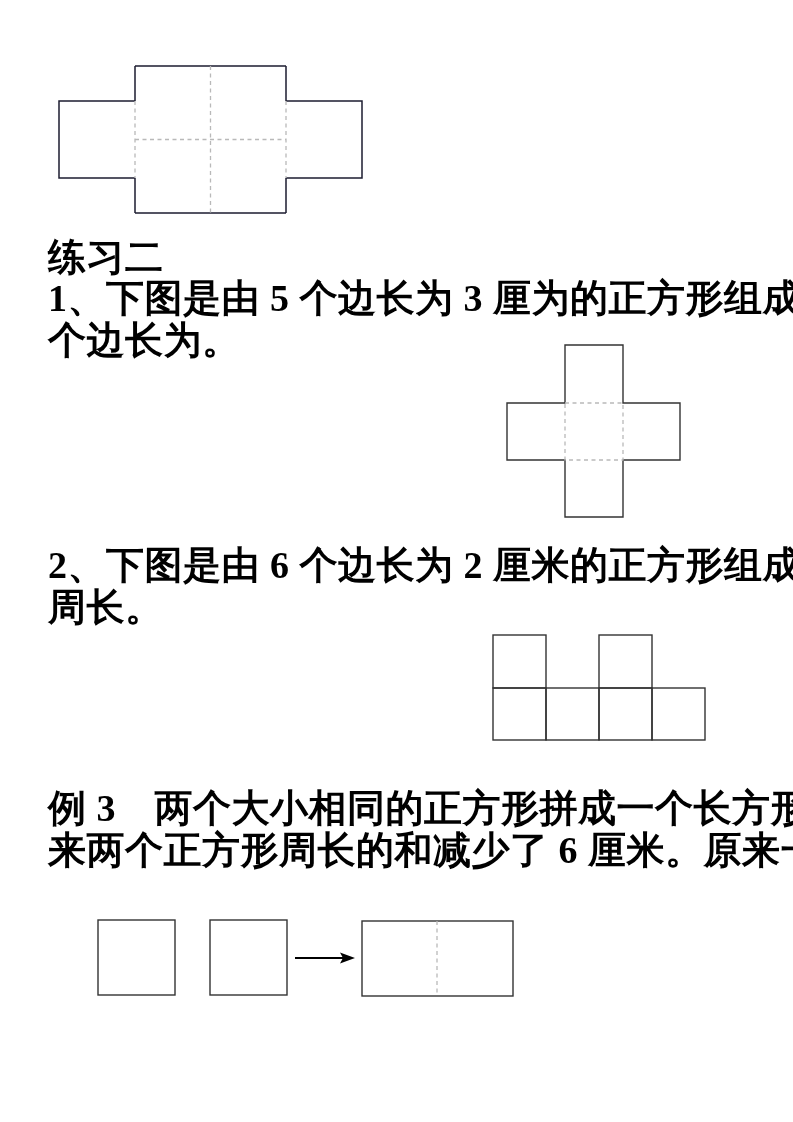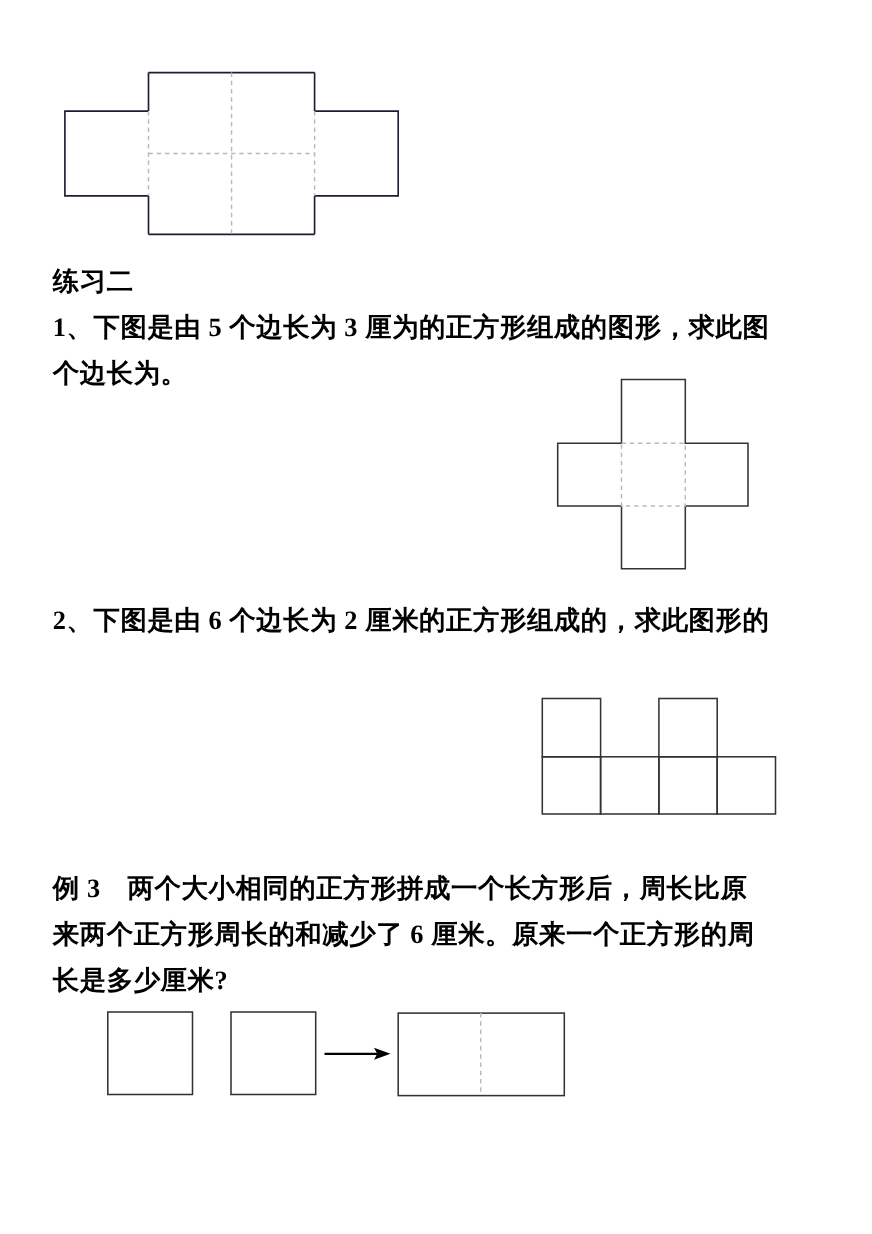--- a/index.html
+++ b/index.html
@@ -19,21 +19,21 @@
     margin: 0 auto;
     background: var(--background);
     overflow: hidden;
     font-family: "Liberation Serif", "DejaVu Serif", serif;
     color: var(--text);
   }
   .textblock {
     position: absolute;
     left: 48px;
     width: 712px;
-    font-size: 24px;
+    font-size: 38px;
     font-weight: 700;
     line-height: 42px;
     letter-spacing: 0.5px;
     white-space: nowrap;
   }
   .textblock .line { display: block; height: 42px; }
   .fig { position: absolute; }
   .solid-line  { stroke: var(--figure-line); stroke-width: 1.5; fill: none; }
   .solid-line2 { stroke: var(--figure-line-secondary); stroke-width: 1.4; fill: none; }
   .dashed-line { stroke: var(--dashed-line); stroke-width: 1.3; fill: none; stroke-dasharray: 4 3.5; }
@@ -59,35 +59,35 @@
     <span class="line">个边长为。</span>
   </div>
 
   <svg class="fig" style="left:500px; top:340px;" width="190" height="185" viewBox="0 0 190 185">
     <polygon class="solid-line2" points="65,5 123,5 123,63 180,63 180,120 123,120 123,177 65,177 65,120 7,120 7,63 65,63"></polygon>
     <rect class="dashed-line" x="65" y="63" width="58" height="57"></rect>
   </svg>
 
   <div class="textblock" style="top:544px;">
     <span class="line">2、下图是由 6 个边长为 2 厘米的正方形组成的，求此图形的</span>
+    <span class="line">周长。</span>
   </div>
 
   <svg class="fig" style="left:485px; top:628px;" width="230" height="120" viewBox="0 0 230 120">
     <rect class="solid-line2" x="8" y="7" width="53" height="53"></rect>
     <rect class="solid-line2" x="114" y="7" width="53" height="53"></rect>
     <rect class="solid-line2" x="8" y="60" width="53" height="52"></rect>
     <rect class="solid-line2" x="61" y="60" width="53" height="52"></rect>
     <rect class="solid-line2" x="114" y="60" width="53" height="52"></rect>
     <rect class="solid-line2" x="167" y="60" width="53" height="52"></rect>
   </svg>
 
   <div class="textblock" style="top:787px;">
     <span class="line">例 3　两个大小相同的正方形拼成一个长方形后，周长比原</span>
     <span class="line">来两个正方形周长的和减少了 6 厘米。原来一个正方形的周</span>
-    <span class="line">长是多少厘米?</span>
   </div>
 
   <svg class="fig" style="left:90px; top:910px;" width="435" height="95" viewBox="0 0 435 95">
     <rect class="solid-line2" x="8" y="10" width="77" height="75"></rect>
     <rect class="solid-line2" x="120" y="10" width="77" height="75"></rect>
     <g>
       <line class="arrow-line" x1="205" y1="48" x2="253" y2="48"></line>
       <polygon class="arrow-head" points="250,42.5 265,48 250,53.5 253,48"></polygon>
     </g>
     <rect class="solid-line2" x="272" y="11" width="151" height="75"></rect>

